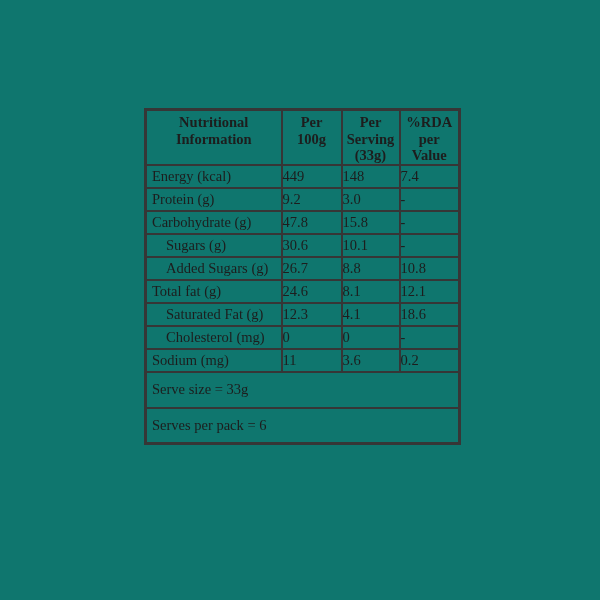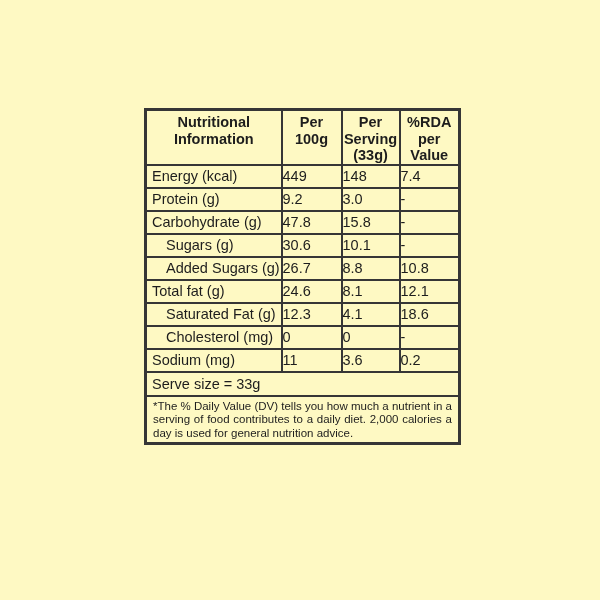--- a/index.html
+++ b/index.html
@@ -1,22 +1,22 @@
 <!DOCTYPE html>
 <html><head>
 <meta charset="utf-8">
 <style>
   * { margin: 0; padding: 0; box-sizing: border-box; }
   html, body { background: #ffffff; }
   .canvas {
     position: relative;
     width: 600px;
     height: 600px;
-    background: #fef9c3;
-    font-family: Liberation Sans, sans-serif;
+    background: #0f766e;
+    font-family: Liberation Serif, serif;
     color: #1d1d1d;
     overflow: hidden;
   }
   table.nutri {
     position: absolute;
     left: 144px;
     top: 108px;
     width: 314px;
     border-collapse: collapse;
     table-layout: fixed;
@@ -38,21 +38,21 @@
     vertical-align: top;
     padding-top: 3px;
     text-align: center;
     white-space: pre-line;
   }
   .nutri tbody tr.data { height: 23px; margin-top: 20px; }
   .nutri td { font-size: 14.5px; vertical-align: middle; }
   .nutri td.label { text-align: left; padding-left: 5px; }
   .nutri td.label.indent { padding-left: 19px; }
   .nutri td.num { text-align: left; padding-right: 8px; }
-  .nutri tr.summary { height: 24px; margin-top: 20px; }
+  .nutri tr.summary { height: 36px; margin-top: 20px; }
   .nutri td.full { text-align: left; padding-left: 5px; }
   .nutri tr.foot { height: 47px; }
   .nutri td.footnote {
     font-size: 11.5px;
     line-height: 13.5px;
     text-align: justify;
     vertical-align: top;
     padding: 3px 6px 2px 6px;
   }
 </style>
@@ -132,18 +132,18 @@
       </tr>
       <tr class="data">
         <td class="label">Sodium (mg)</td>
         <td class="num">11</td>
         <td class="num">3.6</td>
         <td class="num">0.2</td>
       </tr>
       <tr class="summary">
         <td class="full" colspan="4">Serve size = 33g</td>
       </tr>
-      <tr class="foot">
-        <td class="footnote" colspan="4">*The % Daily Value (DV) tells you how much a nutrient in a serving of food contributes to a daily diet. 2,000 calories a day is used for general nutrition advice.</td>
+      <tr class="summary">
+        <td class="full" colspan="4">Serves per pack = 6</td>
       </tr>
     </tbody>
   </table>
 </div>
 
 </body></html>

